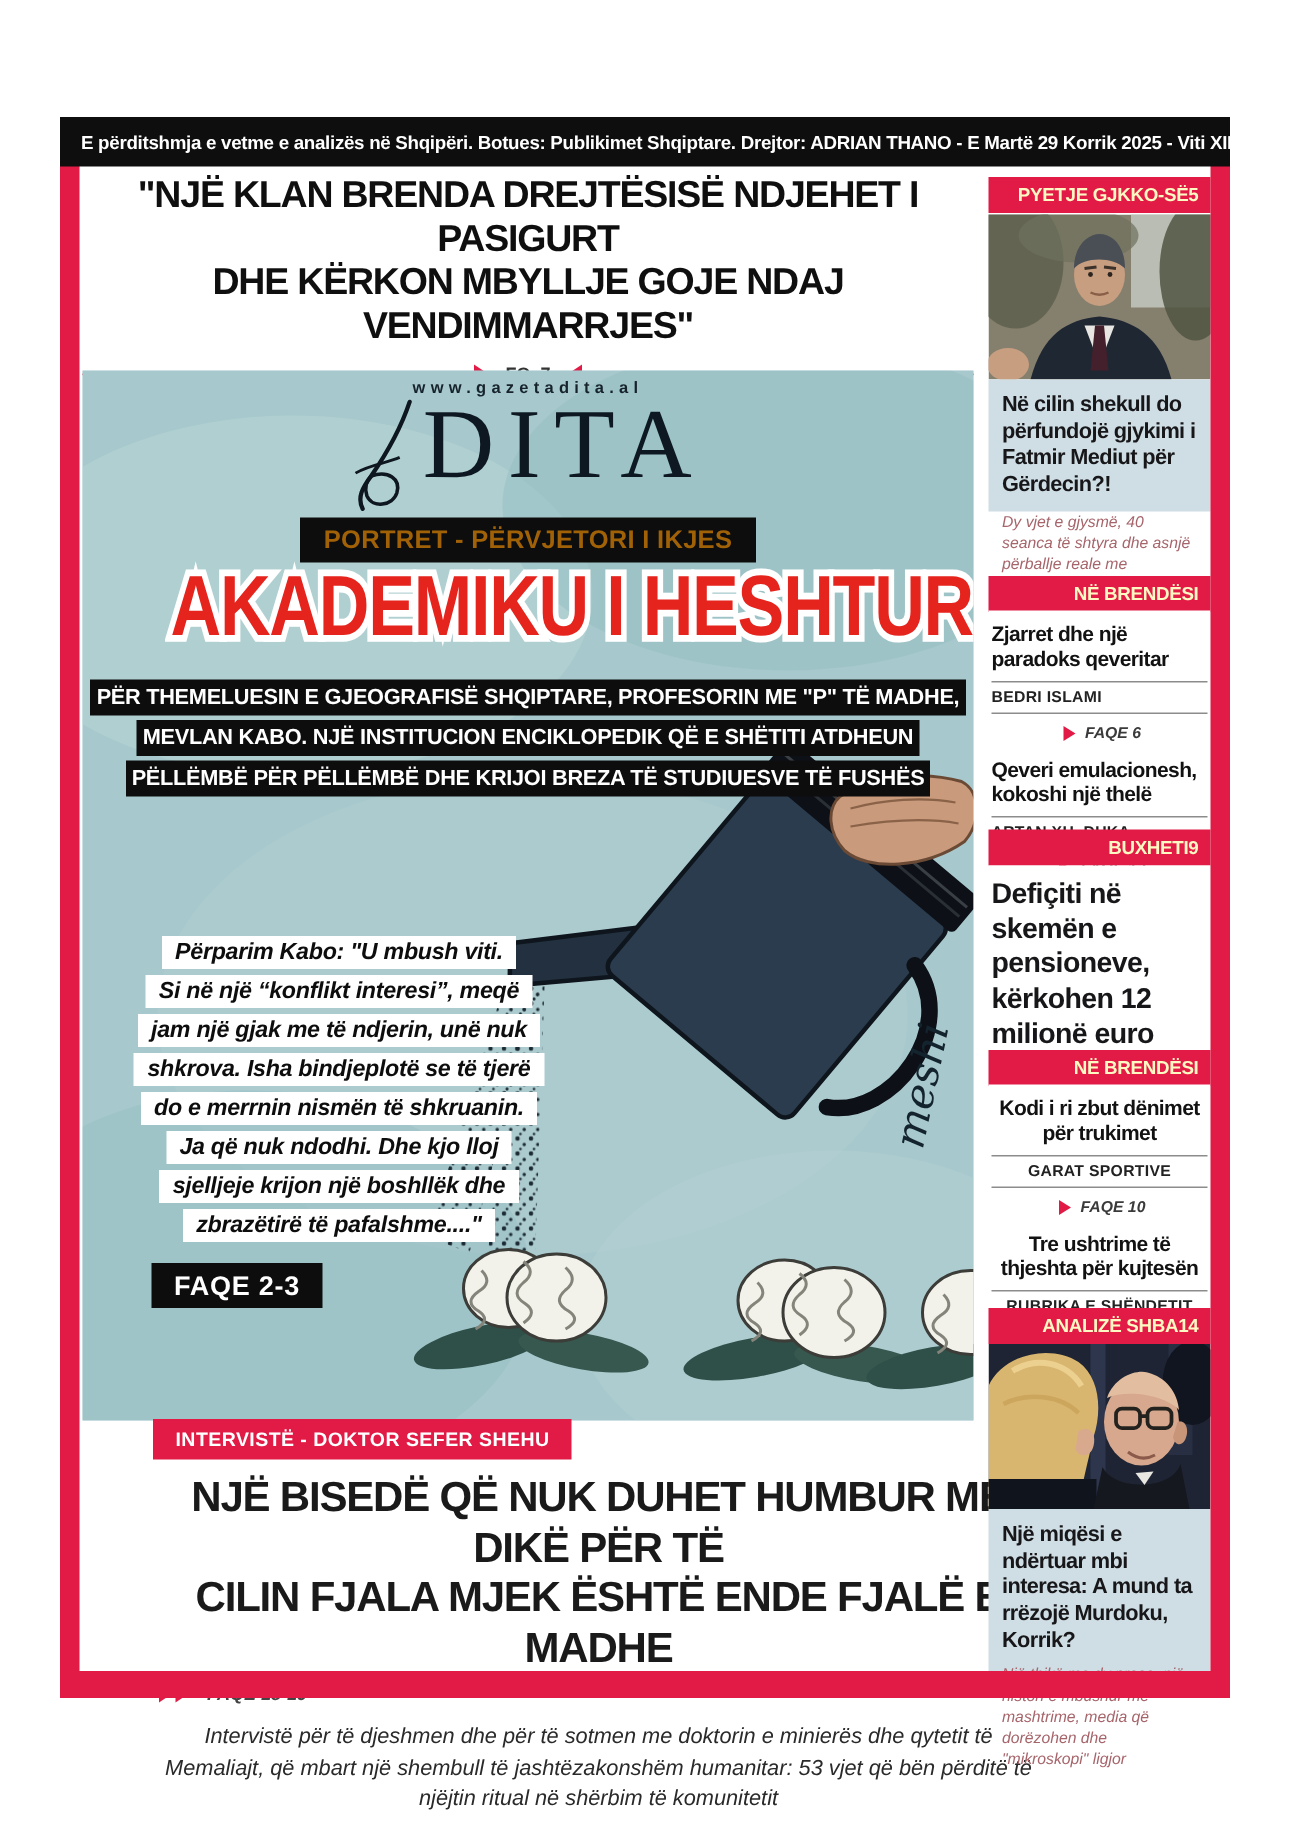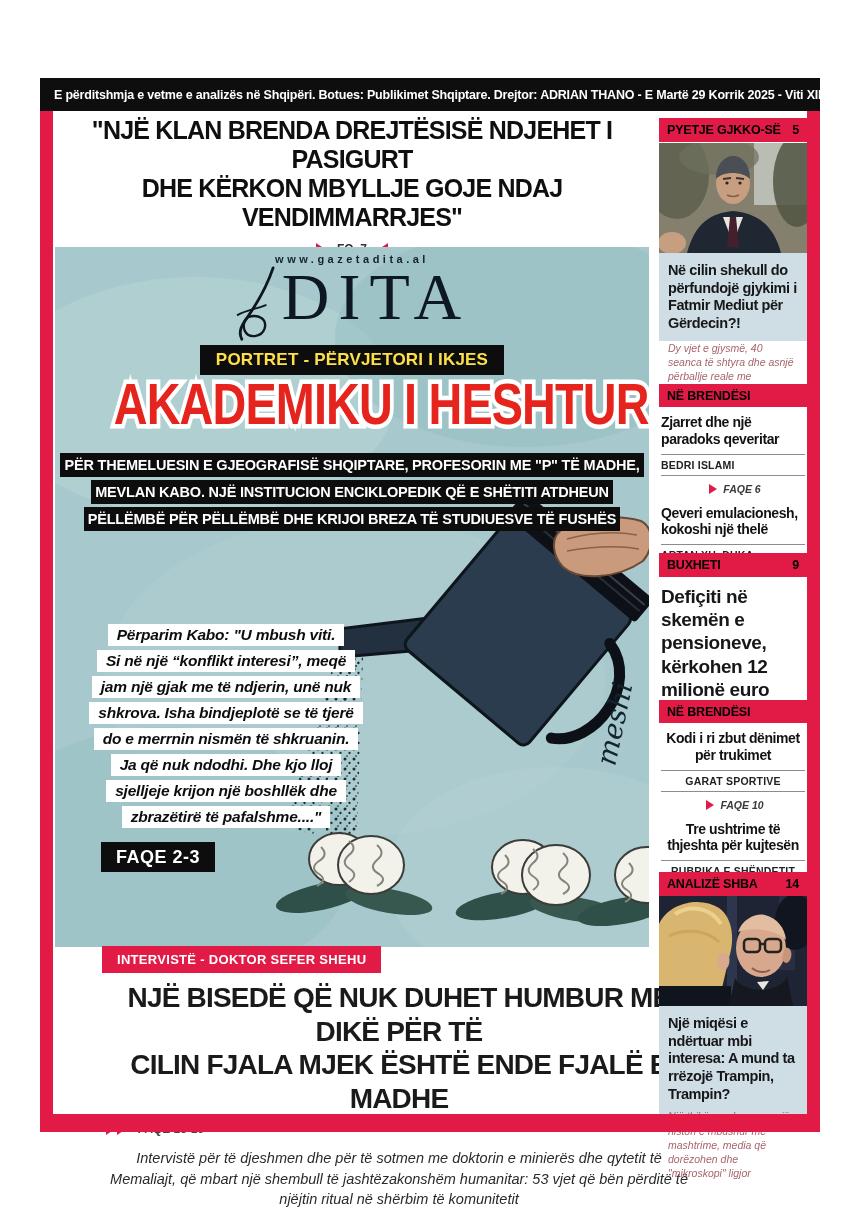--- a/index.html
+++ b/index.html
@@ -24,21 +24,21 @@
   .ref-label{font-size:12px;font-weight:700;color:#333;margin:0 6px;}
   .lead-deck{margin-top:9px;font-size:15px;line-height:1.35;font-style:italic;font-weight:700;color:#1c1c1c;}
   
   .art{position:absolute;left:55px;top:247px;width:594px;height:700px;background:#a7c9cd;overflow:hidden;z-index:3;}
   .art svg.illu{position:absolute;left:0;top:0;z-index:0;}
   .masthead{position:absolute;left:0;right:0;top:6px;text-align:center;z-index:2;}
   .mast-url{font-size:11px;font-weight:700;letter-spacing:3.5px;color:#16222c;}
   .mast-row{display:flex;justify-content:center;align-items:flex-start;gap:4px;margin-top:1px;}
   .mast-title{font-family:"Liberation Serif","DejaVu Serif",serif;font-size:66px;line-height:0.95;color:#0d1822;letter-spacing:9px;}
   .kicker{position:absolute;left:0;right:0;top:98px;text-align:center;z-index:2;}
-  .kicker span{display:inline-block;background:#0d0d0d;color:#fde047;font-size:17px;font-weight:800;padding:5px 16px;letter-spacing:0.2px;}
+  .kicker span{display:inline-block;background:#0d0d0d;color:#a16207;font-size:17px;font-weight:800;padding:5px 16px;letter-spacing:0.2px;}
   .feature-headline-wrap{position:absolute;left:0;right:0;top:124px;text-align:center;z-index:2;}
   .outline-headline{position:relative;display:inline-block;font-size:57px;font-weight:800;letter-spacing:-1px;
                     color:#e6241e;transform:scaleX(0.82);transform-origin:center;white-space:nowrap;}
   .outline-headline::before{content:attr(data-text);position:absolute;left:0;top:0;z-index:-1;
                     -webkit-text-stroke:9px #fff;color:#fff;}
   .feature-deck{position:absolute;left:0;right:0;top:206px;display:flex;flex-direction:column;align-items:center;gap:3px;z-index:2;}
   .feature-deck span{background:#0d0d0d;color:#fff;font-size:14.5px;font-weight:800;padding:4px 4px;letter-spacing:-0.2px;}
   .quote{position:absolute;left:10px;top:377px;width:322px;display:flex;flex-direction:column;align-items:center;gap:4px;z-index:2;}
   .quote span{background:#fff;color:#0d0d0d;font-size:15.5px;font-weight:800;font-style:italic;padding:2px 9px;letter-spacing:-0.2px;}
   .art-pageref{position:absolute;left:46px;top:600px;z-index:2;}
@@ -47,21 +47,21 @@
   .interview{position:absolute;left:55px;top:946px;width:594px;z-index:3;margin-left:47px;}
   .int-kicker{display:inline-block;background:#e11b45;color:#fff;font-size:13px;font-weight:800;padding:6px 15px;letter-spacing:0.3px;}
   .int-headline{margin-top:8px;text-align:center;font-size:28px;line-height:1.2;font-weight:700;letter-spacing:-0.8px;color:#1a1a1a;}
   .int-refrow{display:flex;align-items:center;margin-top:7px;}
   .int-refrow .ref-label{font-style:italic;color:#444;}
   .dotted{flex:1;border-bottom:3px dotted #e11b45;margin-left:8px;height:0;}
   .int-deck{margin-top:12px;text-align:center;font-size:14.5px;line-height:1.4;font-style:italic;color:#2a2a2a;}
   
   .sidebar{position:absolute;left:659px;top:0;width:148px;z-index:3;}
   .sb{position:absolute;left:0;width:148px;box-sizing:border-box;}
-  .banner{background:#e11b45;color:#000000;display:flex;justify-content:space-between;align-items:center;
+  .banner{background:#e11b45;color:#fef9c3;display:flex;justify-content:flex-end;align-items:center;
           font-size:12.5px;font-weight:800;padding:5px 8px;letter-spacing:-0.2px;}
   .bluebox{background:#cfdde4;padding:9px 9px;box-sizing:border-box;}
   .sb-headline{font-size:14.5px;line-height:1.22;font-weight:800;letter-spacing:-0.4px;color:#17171a;}
   .sb-deck{margin-top:8px;font-size:10.5px;line-height:1.35;font-style:italic;color:#a6656b;}
   .sb-items{background:#fff;padding:3px 2px 0 2px;box-sizing:border-box;}
   .sb-title{font-size:14px;line-height:1.2;font-weight:800;letter-spacing:-0.4px;color:#121212;padding:4px 0 6px 0;}
   .rule{border-top:1px solid #8c8c8c;}
   .byline{font-size:10.5px;font-weight:800;color:#222;padding:4px 0;letter-spacing:0.2px;}
   .sb-ref{display:flex;justify-content:center;align-items:center;padding:7px 0 6px 0;}
   .sb-ref .tri-right{border-top-width:5px;border-bottom-width:5px;border-left-width:8px;}
@@ -318,18 +318,18 @@
       <path d="M79,36 C84,22 98,17 106,19 C118,22 126,32 127,44 C118,34 92,30 79,36 Z" fill="#e2bda0"></path>
       <path d="M126,52 C132,50 134,58 131,64 C128,69 124,67 123,62 Z" fill="#c89579"></path>
       <rect x="85" y="43" width="16" height="13" rx="4" fill="none" stroke="#23221f" stroke-width="2.5"></rect>
       <rect x="106" y="43" width="16" height="13" rx="4" fill="none" stroke="#23221f" stroke-width="2.5"></rect>
       <line x1="101" y1="48" x2="106" y2="48" stroke="#23221f" stroke-width="2.5"></line>
       <path d="M93,72 q9,7 18,2" fill="none" stroke="#8c5a4a" stroke-width="2"></path>
       <path d="M76,82 C84,98 122,98 128,80 L134,110 L70,110 Z" fill="#15191f"></path>
       <polygon points="98,86 104,94 110,85" fill="#e9e7e2"></polygon>
     </svg>
     <div class="sb bluebox" style="top:1006px;height:113px;">
-      <div class="sb-headline">Një miqësi e ndërtuar mbi interesa: A mund ta rrëzojë Trampin, Trampin?</div>
+      <div class="sb-headline">Një miqësi e ndërtuar mbi interesa: A mund ta rrëzojë Murdoku, Korrik?</div>
       <div class="sb-deck" style="margin-top:6px;">Një thikë me dy presa, një histori e mbushur me mashtrime, media që dorëzohen dhe "mikroskopi" ligjor</div>
     </div>
 
   </div>
 </div>
 
 </body></html>

